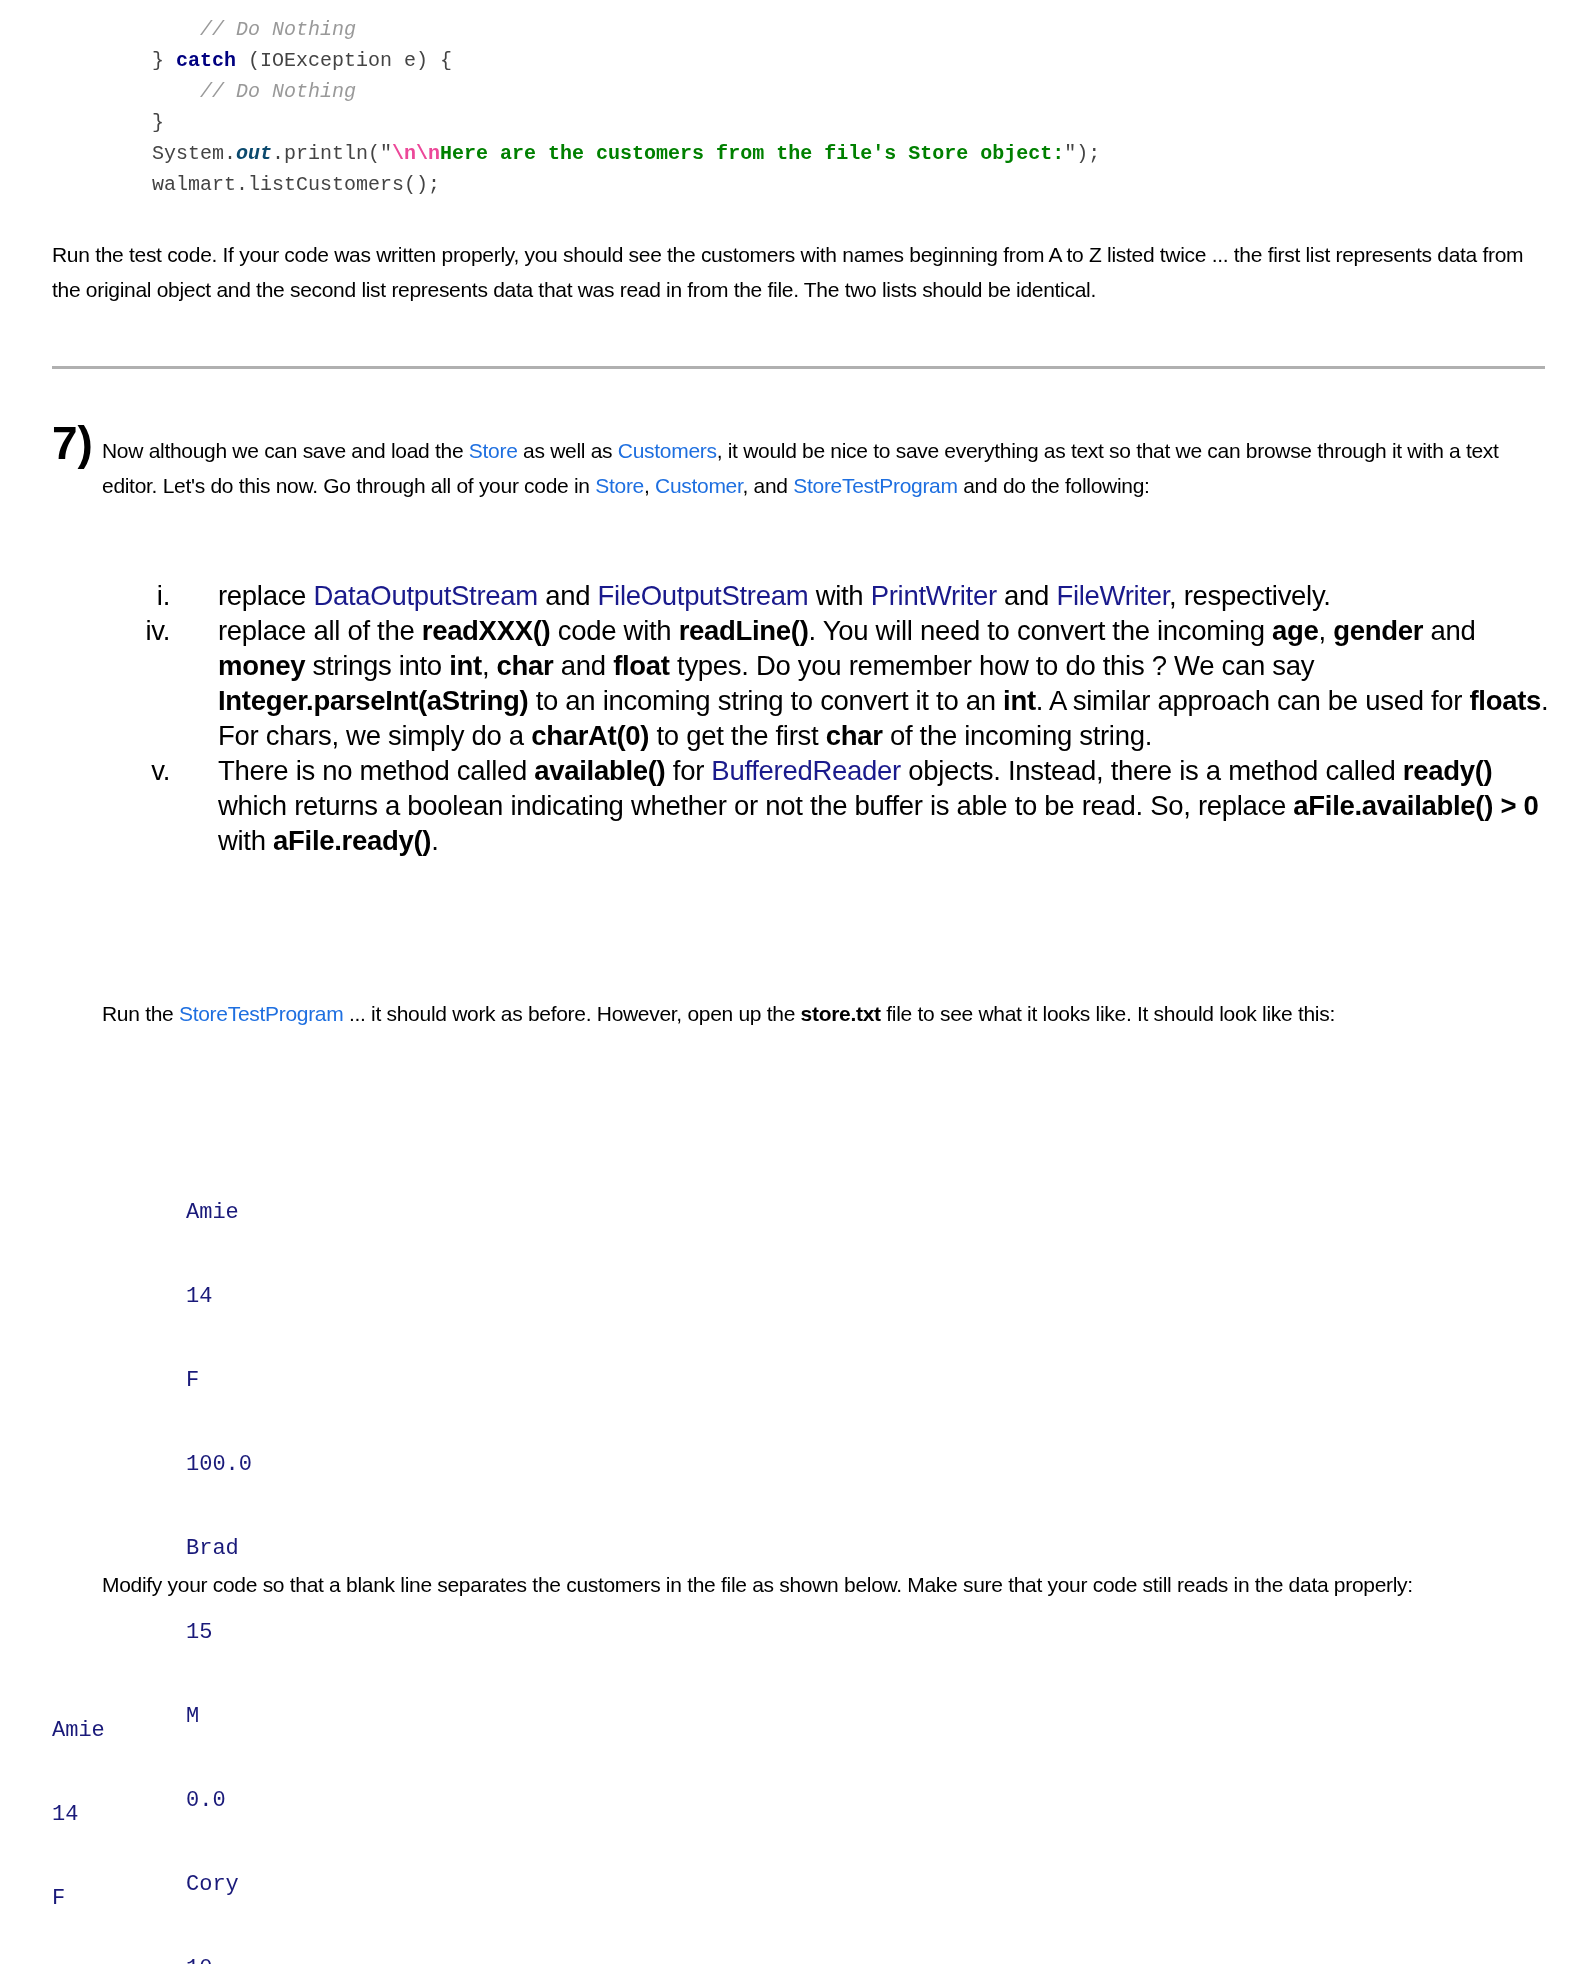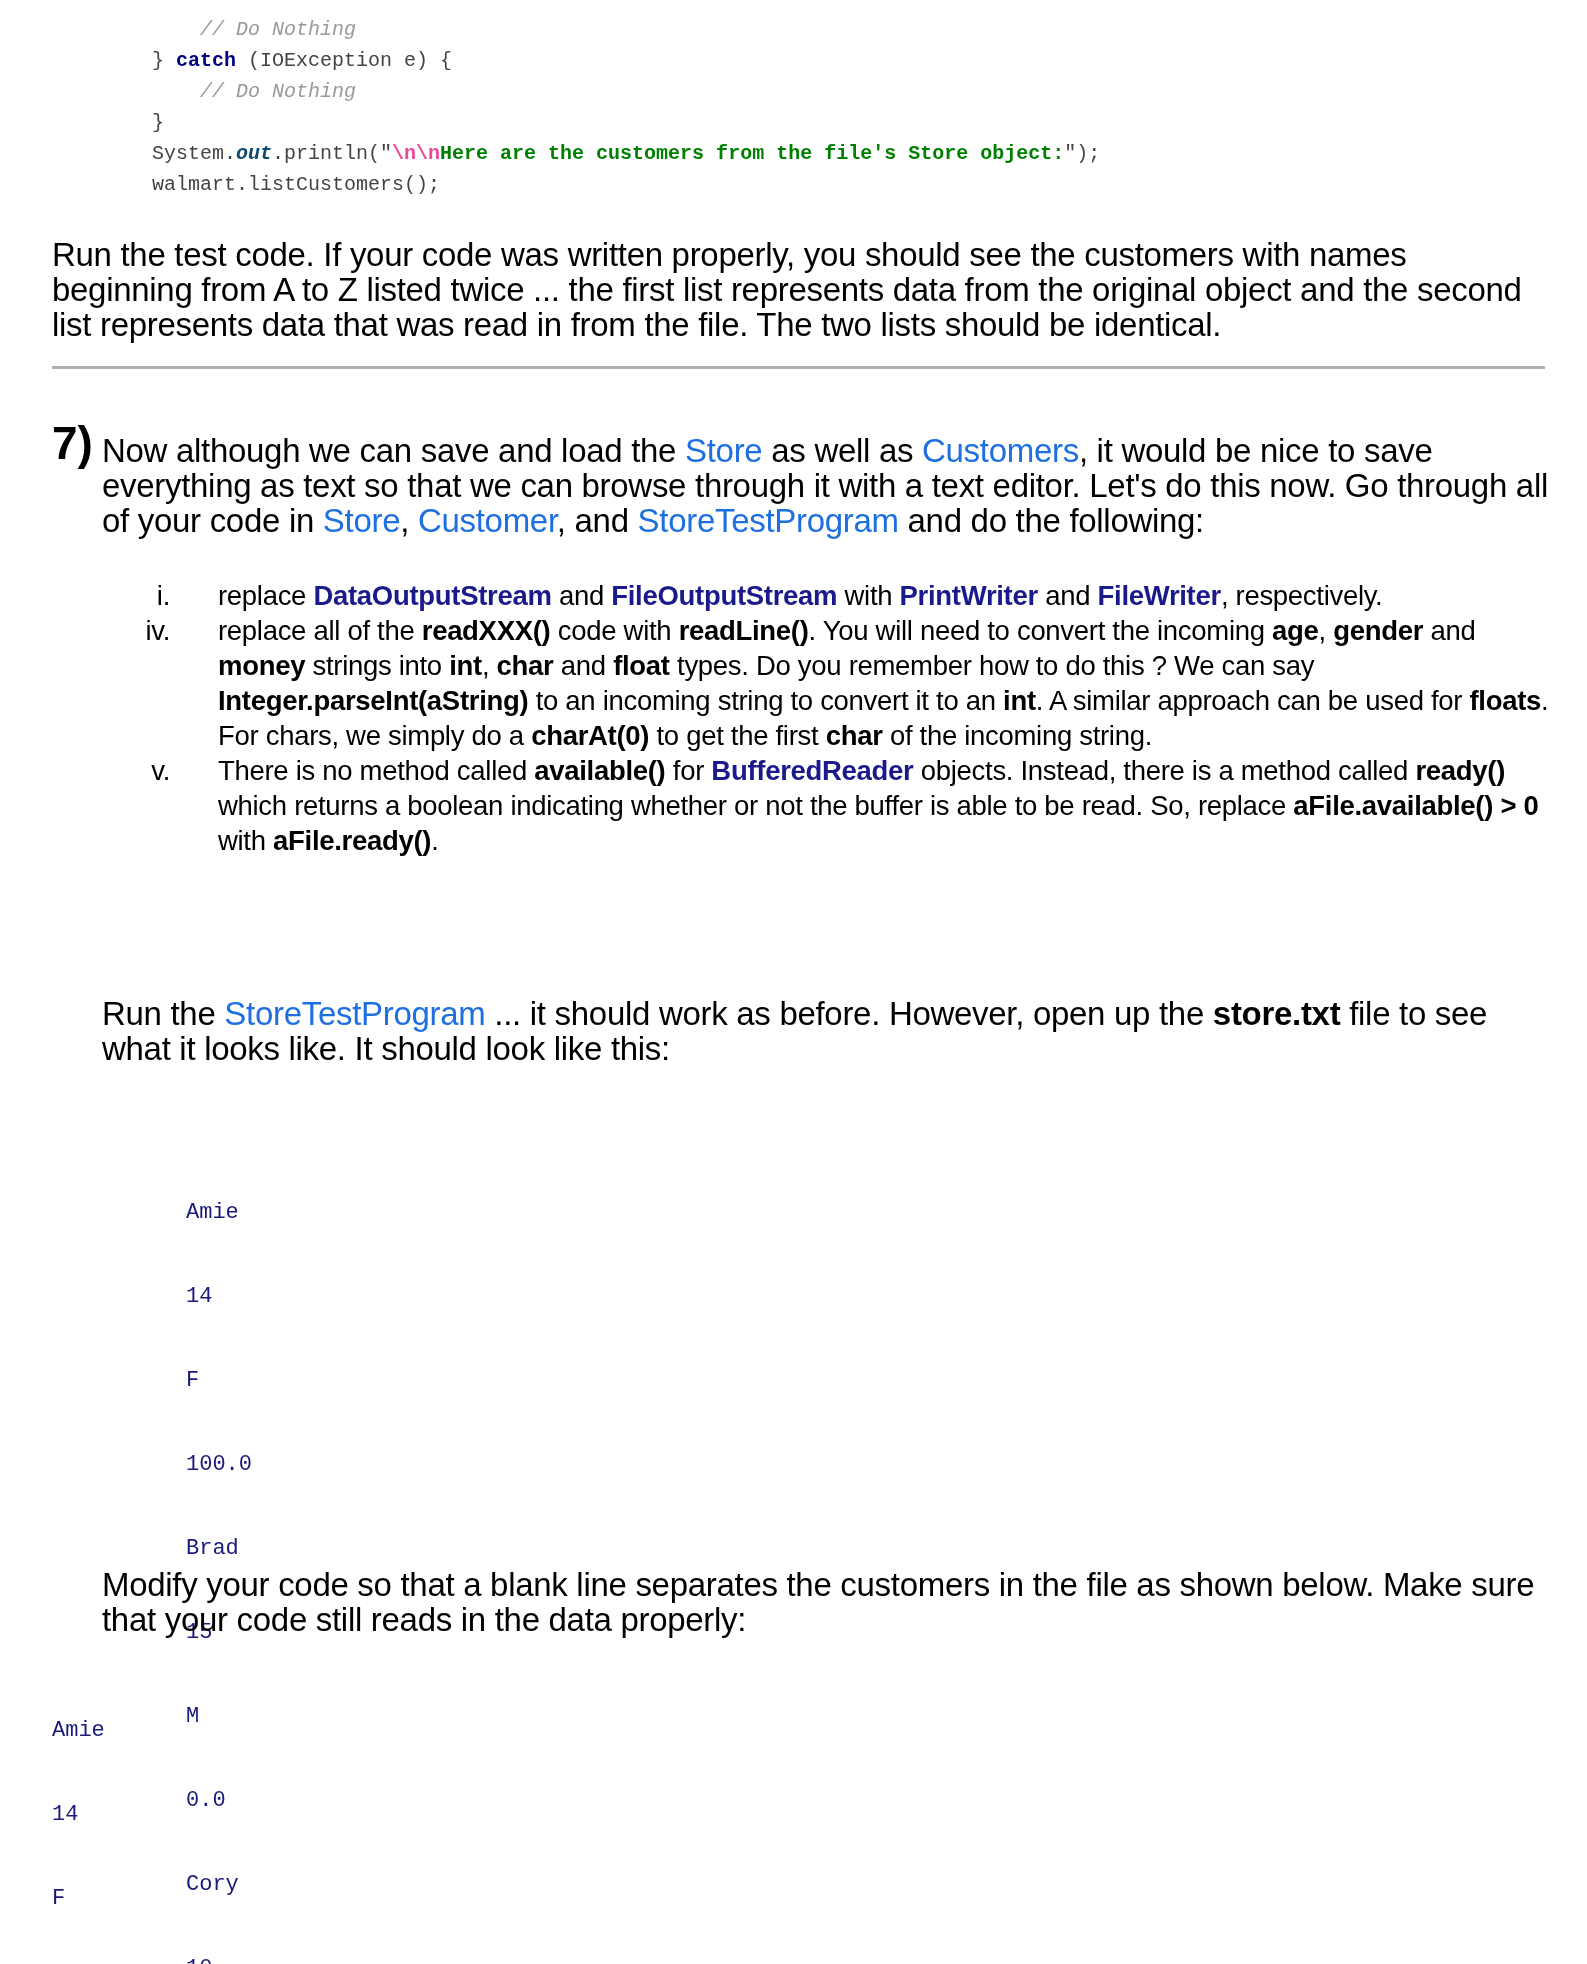--- a/index.html
+++ b/index.html
@@ -9,28 +9,28 @@
 
   
   .code { position: absolute; left: 152px; top: 14px; font-size: 20px; line-height: 31px; color: #555; white-space: pre; }
   .code .cm { color: #999; font-style: italic; }
   .code .kw { color: #000080; font-weight: bold; }
   .code .fld { color: #0c4a6e; font-weight: bold; font-style: italic; }
   .code .str { color: #008000; font-weight: bold; }
   .code .esc { color: #ec4899; font-weight: bold; }
   .code .plain { color: #444; }
 
-  .para { position: absolute; font-size: 33px; line-height: 35px; letter-spacing: -0.3px; }
+  .para { position: absolute; font-size: 21px; line-height: 35px; letter-spacing: -0.3px; }
   .p-run { left: 52px; top: 237px; width: 1500px; }
   .divider { position: absolute; left: 52px; top: 366px; width: 1493px; height: 3px; background: #b0b0b0; }
 
   .sec-num { position: absolute; left: 52px; top: 418px; font-size: 46px; font-weight: bold; line-height: 50px; }
   .p-intro { left: 102px; top: 433px; width: 1450px; }
   .hl { color: #1e6fe0; font-weight: normal; }
-  .cls { color: #1a1a8c; font-weight: bold; }
+  .cls { color: #1a1a8c; font-weight: normal; }
   .b { font-weight: bold; }
 
   .list { position: absolute; left: 130px; top: 578px; width: 1430px; }
   .li { position: relative; font-size: 27.5px; line-height: 35px; letter-spacing: -0.3px; padding-left: 88px; }
   .li .num { position: absolute; left: 0; width: 40px; text-align: right; }
 
   .p-run2 { left: 102px; top: 996px; width: 1450px; }
 
   .file1 { position: absolute; left: 186px; top: 1143px; font-size: 22px; line-height: 28px; color: #1a1a7a; white-space: pre; }
   .file2 { position: absolute; left: 52px; top: 1661px; font-size: 22px; line-height: 28px; color: #1a1a7a; white-space: pre; }

